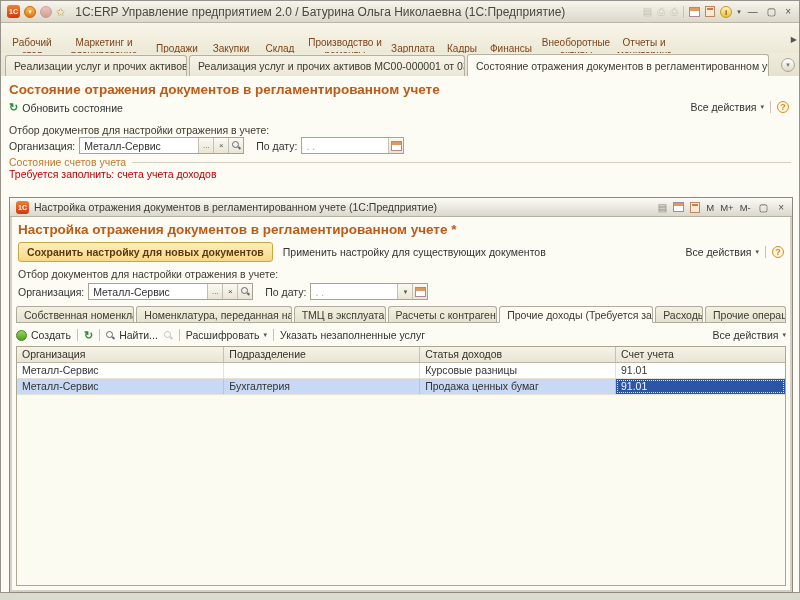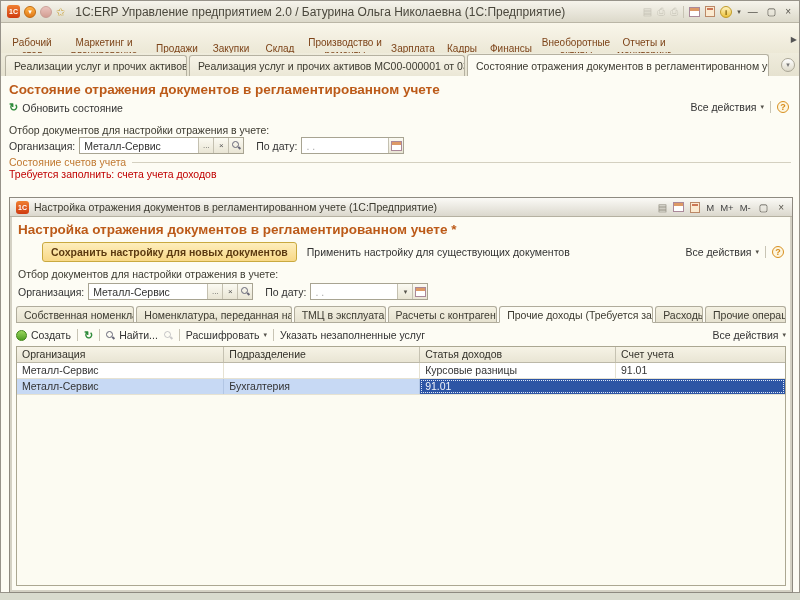--- a/index.html
+++ b/index.html
@@ -90,21 +90,21 @@
   .dlg-titlebar { height:19px; background:linear-gradient(#fbfaf6,#dbd8cd); border-bottom:1px solid #b5b1a1;
     display:flex; align-items:center; gap:5px; padding:0 6px; flex:0 0 19px; }
   .dlg-title { color:#3c3a30; white-space:nowrap; overflow:hidden; }
   .dlg-ctl { margin-left:auto; display:flex; align-items:center; gap:6px; }
   .m-btn { font-size:9.5px; color:#444; }
   .dlg-body { flex:1; display:flex; flex-direction:column; overflow:hidden; }
   .dlg-heading { margin:5px 8px 1px 8px; font-size:13.5px; font-weight:bold; color:#bc5a18; }
   .dlg-btnrow { margin:3px 8px 0 8px; display:flex; align-items:center; gap:10px; height:21px; }
   .default-btn { display:inline-flex; align-items:center; height:20px; padding:0 8px;
     background:linear-gradient(#feeebc,#f8d887); border:1px solid #c9a93f; border-radius:3px;
-    font-weight:bold; color:#5c3a10;margin-left:24px; }
+    font-weight:bold; color:#5c3a10; }
   .link-btn { color:#333; }
   .dlg-actions { margin-left:auto; display:flex; align-items:center; gap:6px; }
   .dlg-filter { margin:6px 8px 0 8px; color:#3c3a30; }
   .dlg-orgrow { margin:3px 8px 0 8px; display:flex; align-items:center; height:17px; }
 
   .tabbar { margin:6px 6px 0 6px; display:flex; align-items:flex-end; gap:2px; border-bottom:1px solid #b0ac9c; }
   .ptab { height:16px; background:linear-gradient(#f4f1e2,#e6e2d0); border:1px solid #b0ac9c; border-bottom:none;
     border-radius:3px 3px 0 0; padding:0 7px; display:flex; align-items:center; white-space:nowrap;
     overflow:hidden; color:#3c3a30; margin-bottom:0; }
   .ptab.active { background:#fdfcf4; height:17px; margin-bottom:-1px; border-bottom:1px solid #fdfcf4; }
@@ -373,20 +373,21 @@
           </div>
           <div class="g-row">
             <span class="g-cell c0">Металл-Сервис</span>
             <span class="g-cell c1"></span>
             <span class="g-cell c2">Курсовые разницы</span>
             <span class="g-cell c3">91.01</span>
           </div>
           <div class="g-row selected">
             <span class="g-cell c0">Металл-Сервис</span>
             <span class="g-cell c1">Бухгалтерия</span>
+            <span class="g-cell c2">Продажа ценных бумаг</span>
             <span class="g-cell c3 cur">91.01</span>
           </div>
         </div>
       </div>
     </div>
   </div>
 
   <div class="bottom-ground"></div>
 </div>
 

